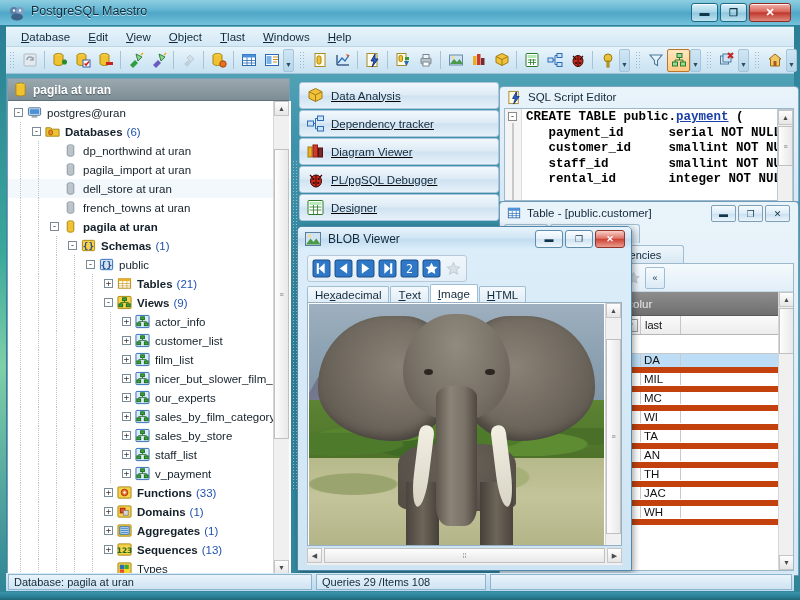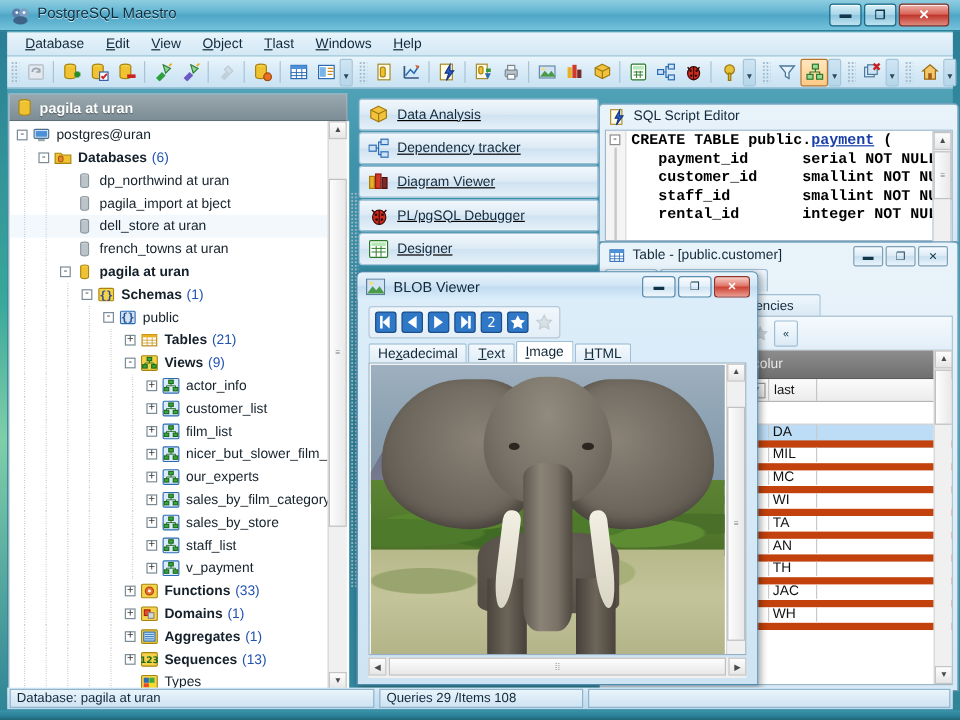--- a/index.html
+++ b/index.html
@@ -772,21 +772,21 @@
         </div>
         <div class="tree-row">
           <div class="dots" style="left: 12px;"></div>
           <div class="dots" style="left: 30px;"></div>
           <div style="width: 42px; flex: 0 0 auto;"></div>
           <span class="expander none"></span>
           <span class="ticon"><svg viewBox="0 0 16 16" width="15" height="15">
               <ellipse cx="8" cy="3.5" rx="3.5" ry="1.6" fill="#cdd4da" stroke="#8a949c"></ellipse>
               <path d="M4.5 3.5v9c0 .9 1.6 1.6 3.5 1.6s3.5-.7 3.5-1.6v-9" fill="#bcc4cb" stroke="#8a949c"></path>
             </svg></span>
-          <span class="tlabel">pagila_import at bject</span>
+          <span class="tlabel">pagila_import at uran</span>
         </div>
         <div class="tree-row sel">
           <div class="dots" style="left: 12px;"></div>
           <div class="dots" style="left: 30px;"></div>
           <div style="width: 42px; flex: 0 0 auto;"></div>
           <span class="expander none"></span>
           <span class="ticon"><svg viewBox="0 0 16 16" width="15" height="15">
               <ellipse cx="8" cy="3.5" rx="3.5" ry="1.6" fill="#cdd4da" stroke="#8a949c"></ellipse>
               <path d="M4.5 3.5v9c0 .9 1.6 1.6 3.5 1.6s3.5-.7 3.5-1.6v-9" fill="#bcc4cb" stroke="#8a949c"></path>
             </svg></span>

